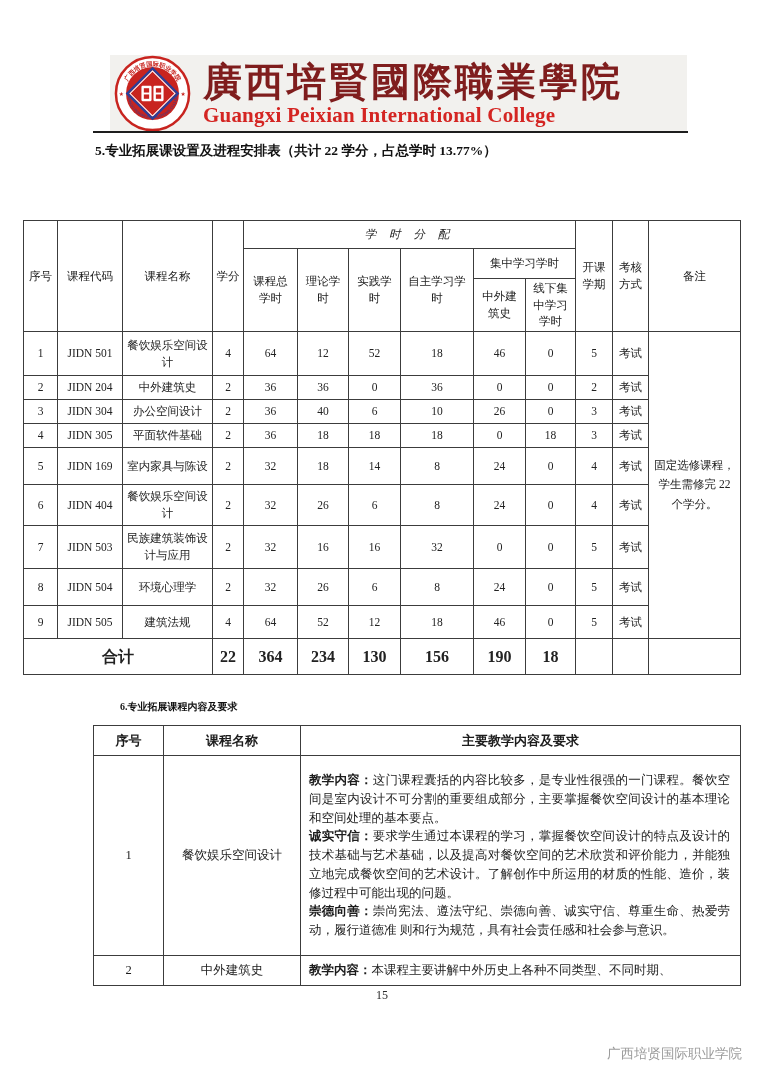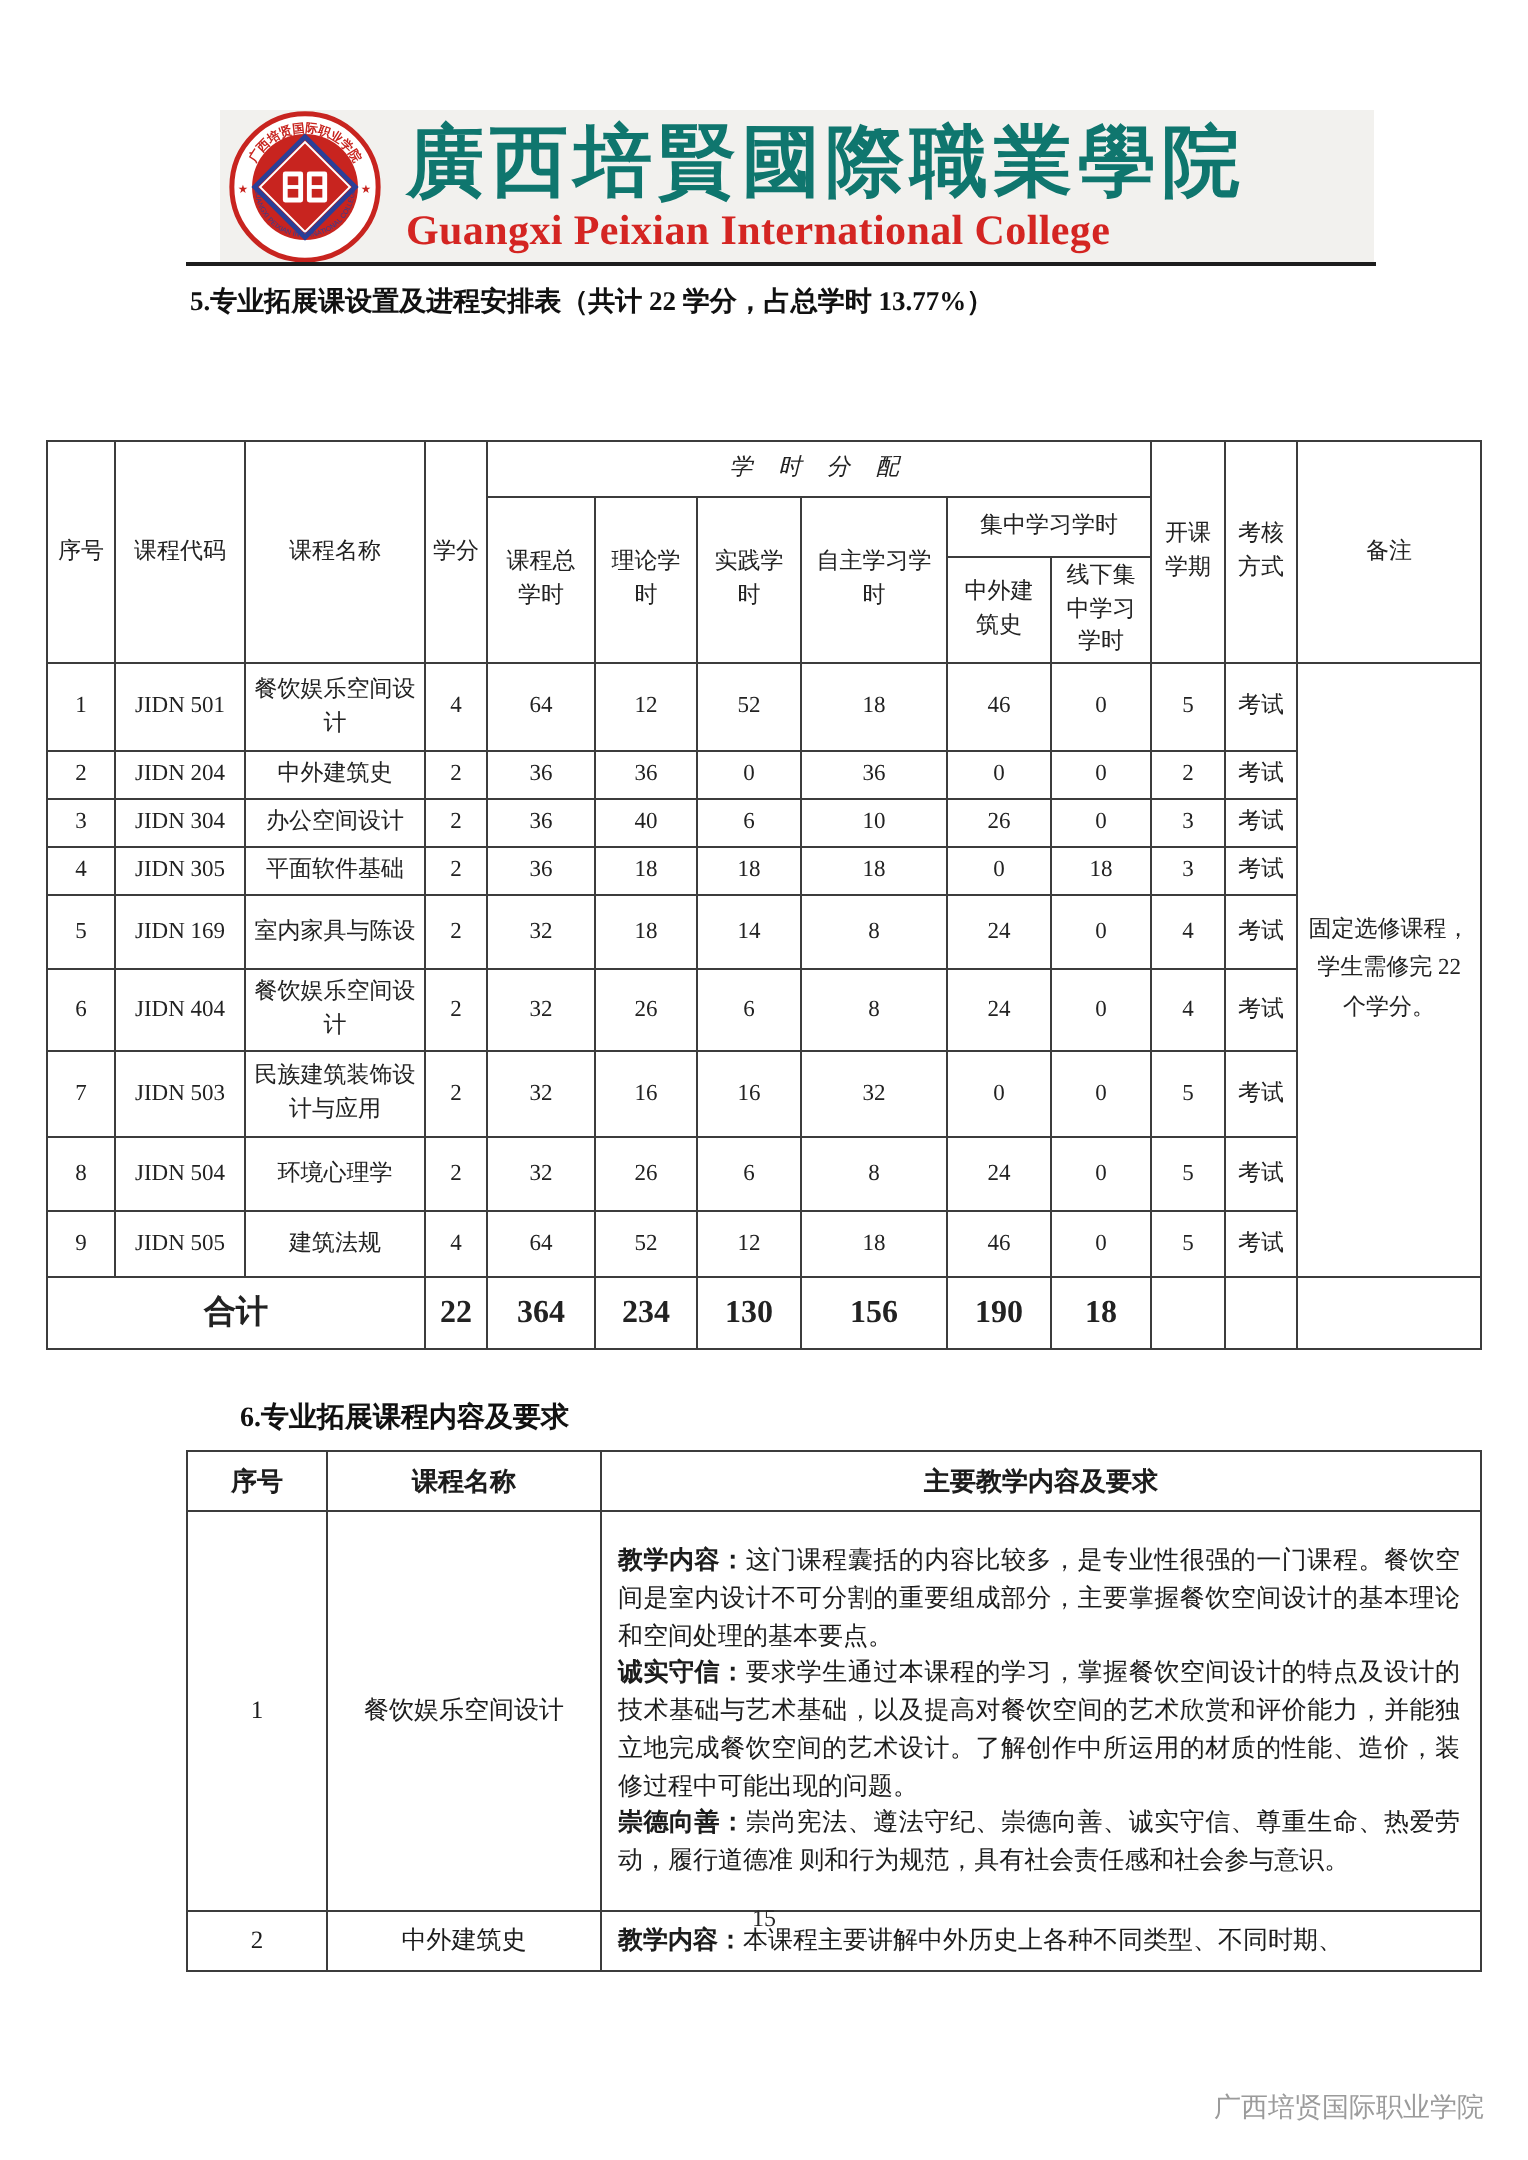--- a/index.html
+++ b/index.html
@@ -12,30 +12,30 @@
     overflow:hidden;
   }
   
   .header-band {
     position:absolute; left:110px; top:55px; width:577px; height:77px;
     background:#f2f1ee; display:flex; align-items:center; gap:12px; padding-left:4px;
   }
   .logo-wrap { flex:0 0 auto; width:77px; height:77px; }
   .name-block { display:flex; flex-direction:column; justify-content:center; }
   .college-zh {
-    font-size:39px; font-weight:bold; color:#0f766e; letter-spacing:3px;
+    font-size:39px; font-weight:bold; color:#7f1d1d; letter-spacing:3px;
     line-height:1.1; white-space:nowrap;
   }
   .college-en {
     font-size:21px; font-weight:bold; color:#d42522; letter-spacing:0.2px;
     line-height:1.05; white-space:nowrap;
   }
   .header-rule { position:absolute; left:93px; top:131px; width:595px; height:2px; background:#1d1d1d; }
   .sec5-title { position:absolute; left:95px; top:142px; font-size:13.5px; font-weight:bold; color:#111; }
-  .sec6-title { position:absolute; left:120px; top:700px; font-size:14px; font-weight:bold; color:#111; }
+  .sec6-title { position:absolute; left:120px; top:700px; font-size:10px; font-weight:bold; color:#111; }
 
   
   .t1 {
     position:absolute; left:23px; top:220px; width:717px;
     border-collapse:collapse; table-layout:fixed;
     font-size:11.5px; color:#222; border:1.5px solid #2c2c2c;
   }
   .t1 th, .t1 td {
     border:1px solid #3c3c3c; font-weight:normal; text-align:center;
     vertical-align:middle; padding:1px 2px; overflow:hidden; line-height:1.45;
@@ -68,21 +68,21 @@
   .t2 thead th { height:30px; font-weight:bold; text-align:center; font-size:13px; }
   .t2 td { text-align:center; }
   .t2 td.content-cell {
     text-align:left; padding:5px 10px 5px 8px; line-height:1.5;
     text-align:justify;
   }
   .t2 td.content-cell p { margin:0; }
   .t2 tbody tr:nth-child(1) td { height:200px; }
   .t2 tbody tr:nth-child(2) td { height:30px; }
 
-  .page-number { position:absolute; left:0; top:952px; width:764px; text-align:center; font-size:12px; color:#2a2a2a; }
+  .page-number { position:absolute; left:0; top:988px; width:764px; text-align:center; font-size:12px; color:#2a2a2a; }
   .footer-mark { position:absolute; right:22px; top:1045px; font-size:13.5px; color:#9b9b9b; font-family:"Liberation Sans","DejaVu Sans",sans-serif; }
 </style>
 </head>
 <body>
 
 <div class="header-band">
   <div class="logo-wrap">
     <svg width="77" height="77" viewBox="0 0 80 80">
       <circle cx="40" cy="40" r="38" fill="#ffffff" stroke="#c8241f" stroke-width="2.6"></circle>
       <circle cx="40" cy="40" r="27.5" fill="#c8241f"></circle>

